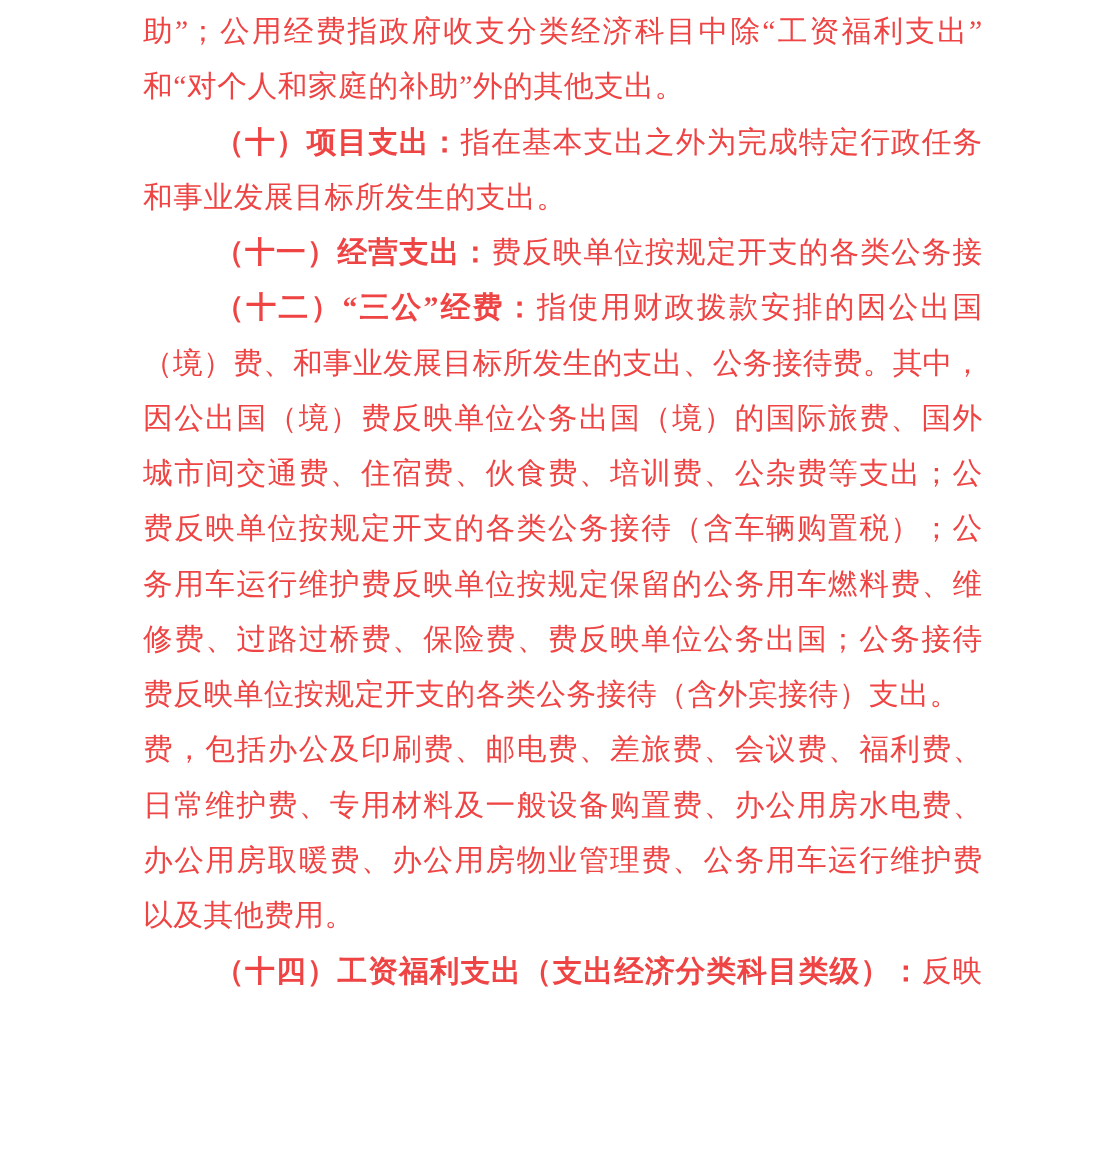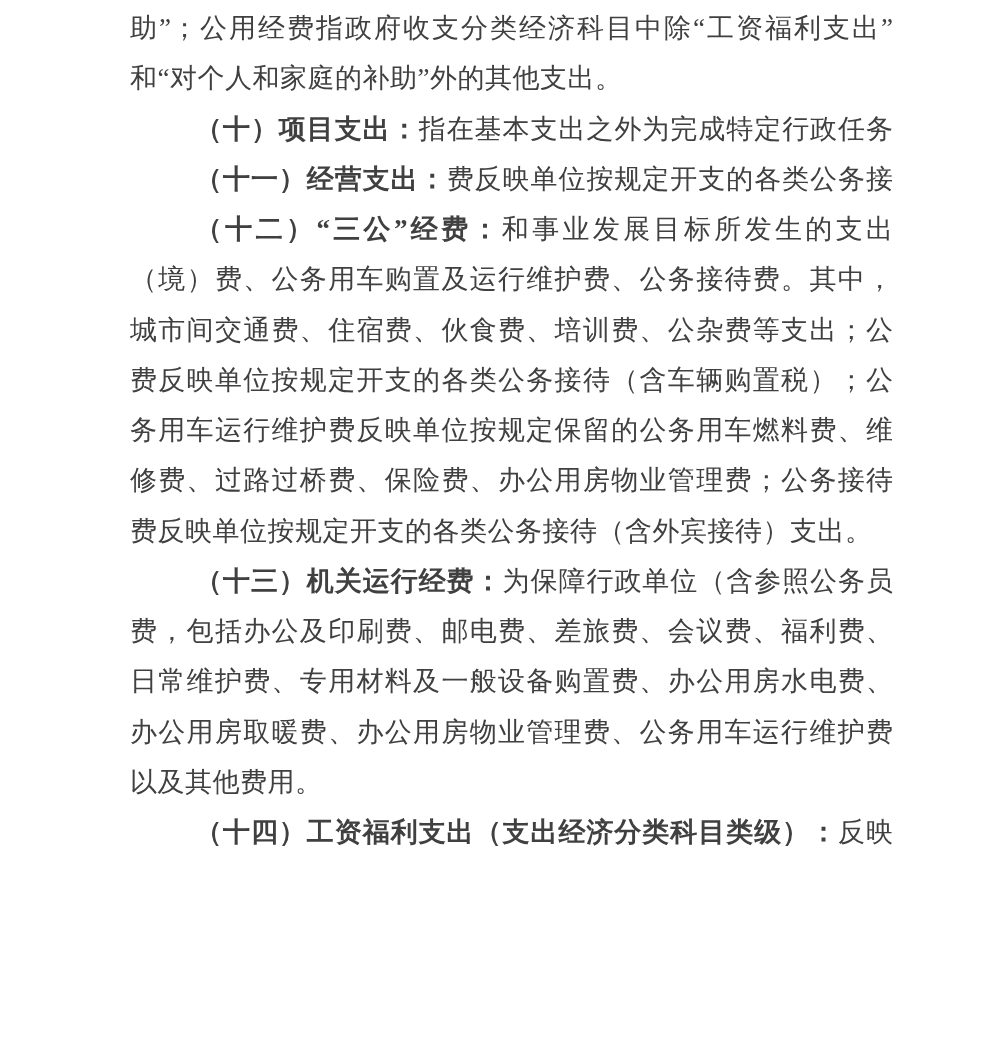--- a/index.html
+++ b/index.html
@@ -4,21 +4,21 @@
 <style>
   * { box-sizing: border-box; }
   html, body { margin: 0; padding: 0; background: #ffffff; }
   .page {
     position: relative;
     width: 1000px;
     height: 1056px;
     background: #ffffff;
     overflow: hidden;
     font-family: "Liberation Serif", "DejaVu Serif", serif;
-    color: #404040;
+    color: #ef4444;
   }
   .doc {
     position: absolute;
     top: 3px;
     left: 130px;
     width: 763px;
   }
   .line {
     height: 50.28px;
     line-height: 50.28px;
@@ -39,28 +39,29 @@
   .seg.b { font-weight: 700; margin-top: 36px; }
 </style>
 </head>
 <body>
 
 <div class="page">
   <div class="doc" id="doc">
       <div class="line just"><span class="seg">助”；公用经费指政府收支分类经济科目中除“工资福利支出”</span></div>
       <div class="line"><span class="seg">和“对个人和家庭的补助”外的其他支出。</span></div>
       <div class="line just indent"><span class="seg b">（十）项目支出：</span><span class="seg">指在基本支出之外为完成特定行政任务</span></div>
+      <div class="line"><span class="seg">和事业发展目标所发生的支出。</span></div>
       <div class="line just indent"><span class="seg b">（十一）经营支出：</span><span class="seg">费反映单位按规定开支的各类公务接待</span></div>
-      <div class="line just indent"><span class="seg b">（十二）“三公”经费：</span><span class="seg">和事业发展目标所发生的支出</span></div>
-      <div class="line just"><span class="seg">（境）费、公务用车购置及运行维护费、公务接待费。其中，</span></div>
+      <div class="line just indent"><span class="seg b">（十二）“三公”经费：</span><span class="seg">指使用财政拨款安排的因公出国</span></div>
+      <div class="line just"><span class="seg">（境）费、和事业发展目标所发生的支出、公务接待费。其中，</span></div>
+      <div class="line just"><span class="seg">因公出国（境）费反映单位公务出国（境）的国际旅费、国外</span></div>
       <div class="line just"><span class="seg">城市间交通费、住宿费、伙食费、培训费、公杂费等支出；公</span></div>
       <div class="line just"><span class="seg">费反映单位按规定开支的各类公务接待（含车辆购置税）；公</span></div>
       <div class="line just"><span class="seg">务用车运行维护费反映单位按规定保留的公务用车燃料费、维</span></div>
-      <div class="line just"><span class="seg">修费、过路过桥费、保险费、办公用房物业管理费；公务接待</span></div>
+      <div class="line just"><span class="seg">修费、过路过桥费、保险费、费反映单位公务出国；公务接待</span></div>
       <div class="line"><span class="seg">费反映单位按规定开支的各类公务接待（含外宾接待）支出。</span></div>
-      <div class="line just indent"><span class="seg b">（十三）机关运行经费：</span><span class="seg">为保障行政单位（含参照公务员</span></div>
       <div class="line just"><span class="seg">费，包括办公及印刷费、邮电费、差旅费、会议费、福利费、</span></div>
       <div class="line just"><span class="seg">日常维护费、专用材料及一般设备购置费、办公用房水电费、</span></div>
       <div class="line just"><span class="seg">办公用房取暖费、办公用房物业管理费、公务用车运行维护费</span></div>
       <div class="line"><span class="seg">以及其他费用。</span></div>
       <div class="line just indent"><span class="seg b">（十四）工资福利支出（支出经济分类科目类级）：</span><span class="seg">反映单</span></div>
     </div>
 </div>
 
 </body></html>

